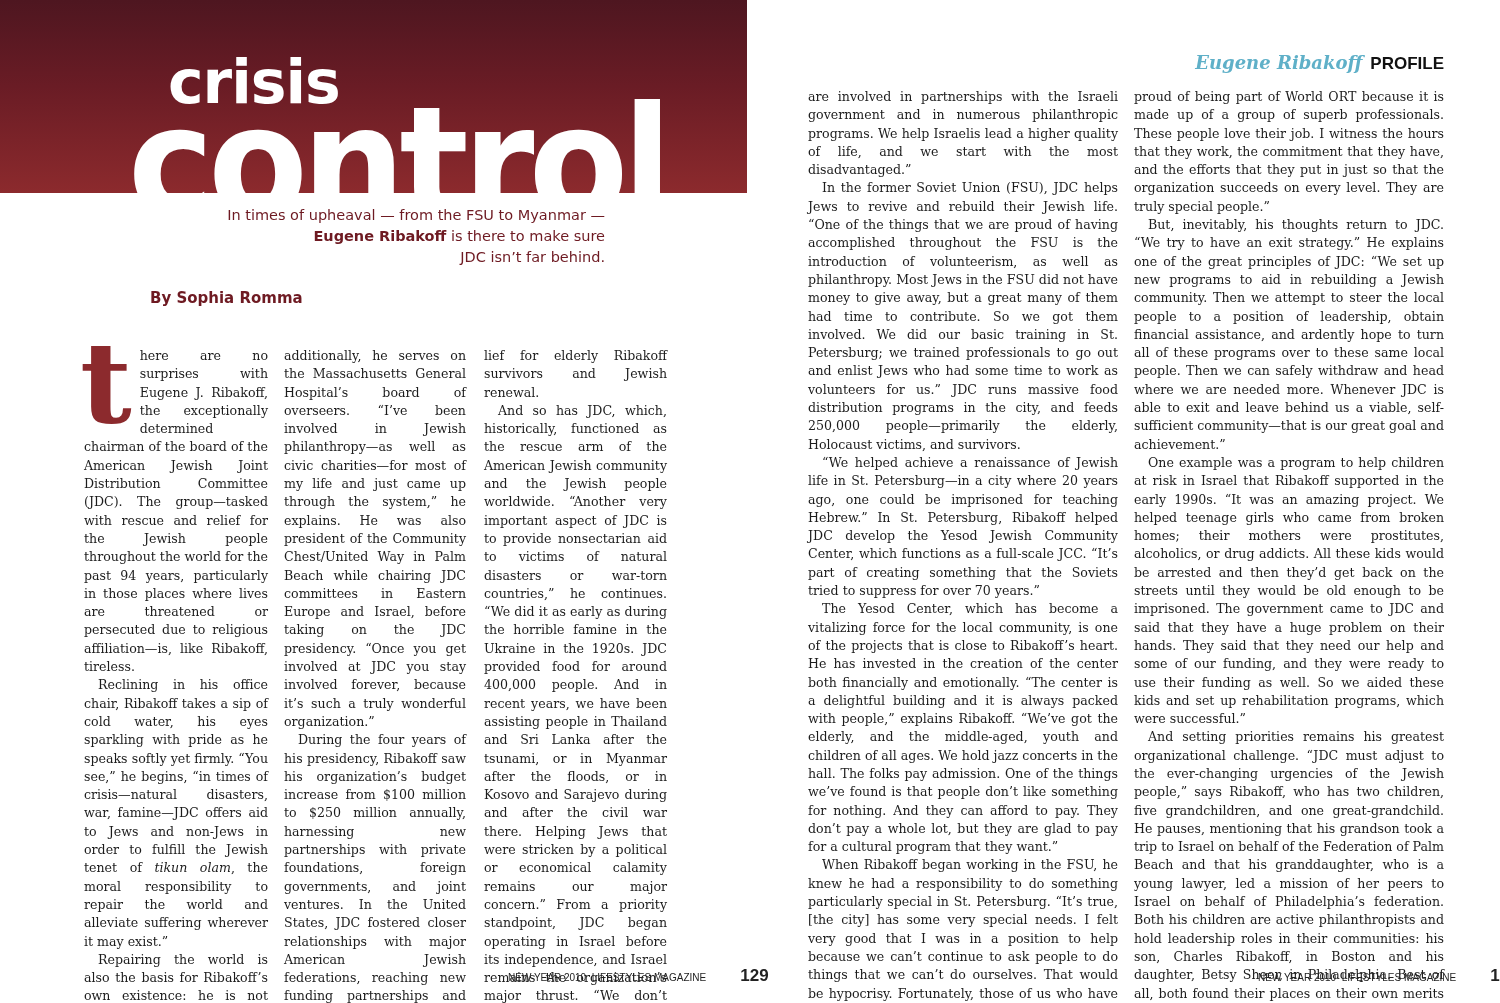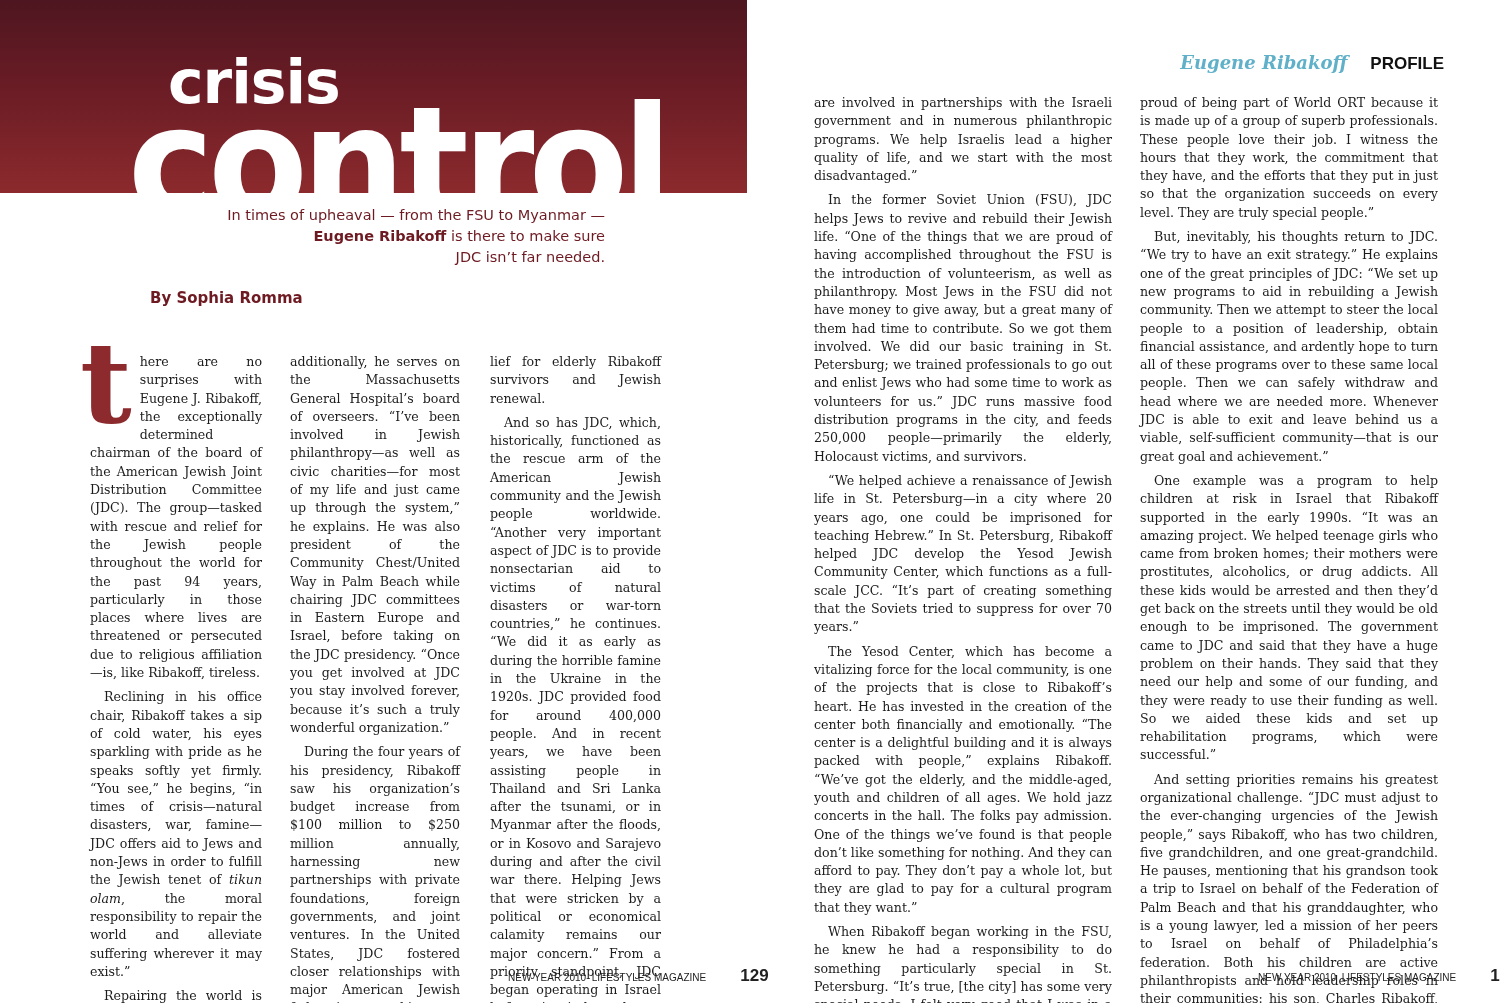--- a/index.html
+++ b/index.html
@@ -32,60 +32,60 @@
     position: absolute; left: 150px; top: 289px; width: 455px;
     font-family: "DejaVu Sans", sans-serif;
     font-weight: bold; font-size: 15px; color: #6e1a22;
   }
 
   .col {
     position: absolute; font-family: "DejaVu Serif", serif;
     font-size: 12.6px; line-height: 18.3px; color: #1c1c1c;
     text-align: justify; hyphens: auto;
   }
-  .col p { margin: 6px; text-indent: 14px; }
+  .col p { margin: 0; text-indent: 14px; }
   .col p.noindent { text-indent: 0; }
   .col em { font-style: italic; }
 
   .dropcap {
     float: left; font-family: "DejaVu Serif", serif; font-weight: bold;
     font-size: 112px; line-height: 84px; color: #8c2a2d;
     margin: -6px 8px 0 -4px; height: 90px;
   }
 
   .header-right {
     position: absolute; right: 56px; top: 52px; white-space: nowrap;
   }
   .header-right .hname {
     font-family: "DejaVu Serif", serif; font-style: italic; font-weight: bold;
     font-size: 18px; color: #5fb0c8;
   }
   .header-right .hlabel {
     font-family: "Liberation Sans", sans-serif; font-weight: bold;
-    font-size: 17px; color: #111111; margin-left: 23px;
+    font-size: 17px; color: #111111; margin-left: 8px;
   }
 
   .footer {
     position: absolute; top: 966px; font-family: "Liberation Sans", sans-serif;
     font-size: 10px; color: #222222; white-space: nowrap;
   }
   .footer .pg { font-weight: bold; font-size: 17px; margin-left: 34px; }
 </style>
 </head>
 <body>
 
 <div class="banner">
   <div class="title-crisis">crisis</div>
   <div class="title-control">control</div>
 </div>
 
 <div class="deck">
   <div>In times of upheaval — from the FSU to Myanmar —</div>
   <div><span class="name">Eugene Ribakoff</span><span> is there to make sure</span></div>
-  <div>JDC isn’t far needed.</div>
+  <div>JDC isn’t far behind.</div>
 </div>
 
 <div class="byline">By Sophia Romma</div>
 
 <div class="col" style="left:84px; top:347px; width:184px;">
   <span class="dropcap">t</span>
   <p class="noindent">here are no surprises with Eugene J. Ribakoff, the exceptionally determined chairman of the board of the American Jewish Joint Distribution Committee (JDC). The group—tasked with rescue and relief for the Jewish people throughout the world for the past 94 years, particularly in those places where lives are threatened or persecuted due to religious affiliation—is, like Ribakoff, tireless.</p>
   <p><span>Reclining in his office chair, Ribakoff takes a sip of cold water, his eyes sparkling with pride as he speaks softly yet firmly. “You see,” he begins, “in times of crisis—natural disasters, war, famine—JDC offers aid to Jews and non-Jews in order to fulfill the Jewish tenet of </span><em>tikun olam</em><span>, the moral responsibility to repair the world and alleviate suffering wherever it may exist.”</span></p>
   <p>Repairing the world is also the basis for Ribakoff’s own existence: he is not only the immediate past president of JDC, but a past president of the Jewish Federation of Palm Beach County, and a board member of the Palm Beach Fellowship of Christians and Jews;</p>
 </div>

